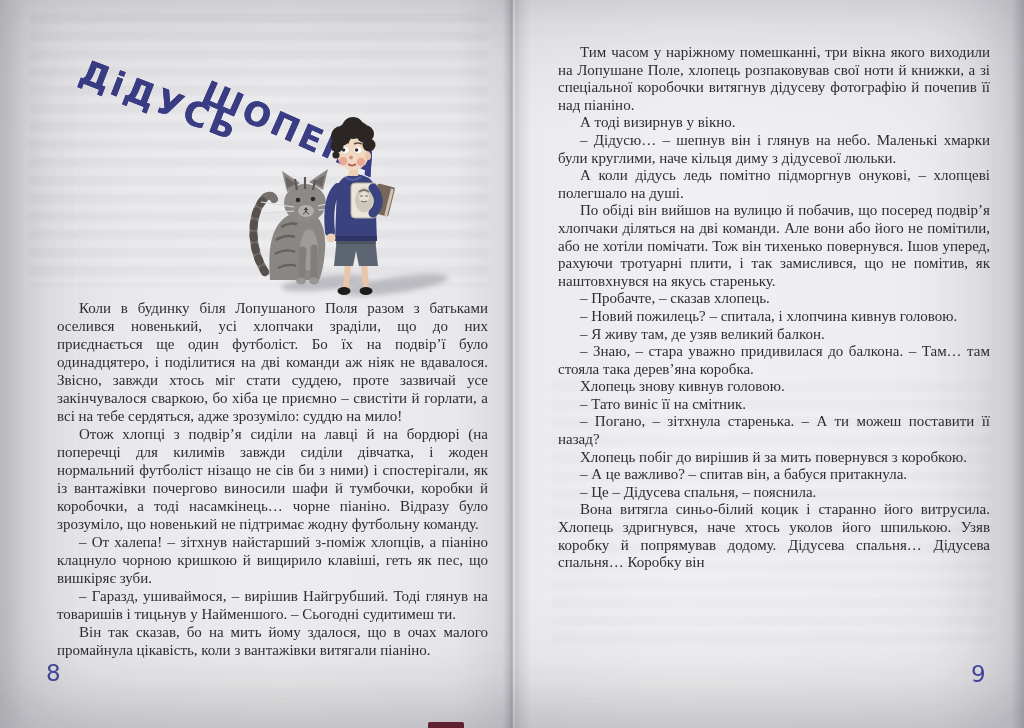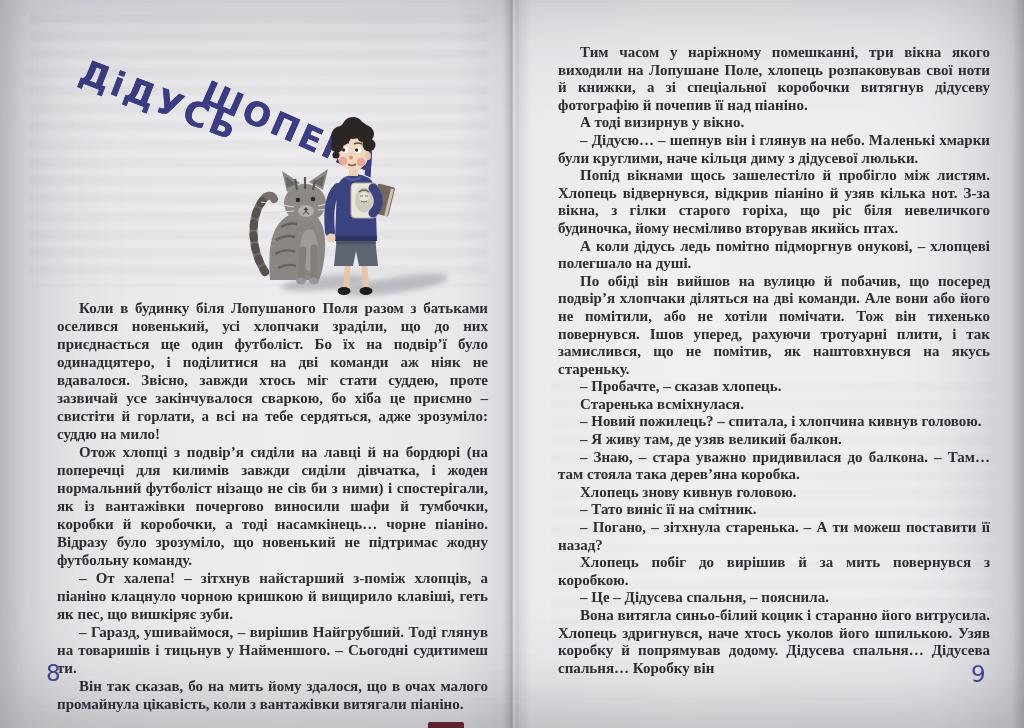--- a/index.html
+++ b/index.html
@@ -36,21 +36,21 @@
     box-shadow: inset 0 0 130px rgba(46,46,58,.20), inset 0 -26px 55px rgba(46,46,58,.10), inset 26px 0 60px rgba(46,46,58,.08);
   }
   .sliver{
     position:absolute; left:428px; bottom:0; width:36px; height:6px; z-index:5;
     background:#6e2230; border-radius:2px 2px 0 0;
   }
   .txt{
     position:absolute; color:#2d2d33; text-align:justify;
     font-size:15px; hyphens:auto; -webkit-hyphens:auto;
   }
-  .txt p{margin:0; text-indent:22px;font-weight:bold;}
+  .txt p{margin:0; text-indent:22px;}
   .txt-left{left:57px; top:299px; width:431px; line-height:18px;}
   .txt-right{left:42px; top:44px; width:432px; line-height:17.6px;}
   .pagenum{
     position:absolute; font-family:"DejaVu Sans", sans-serif;
     font-size:23px; color:#4548a0;
   }
   .pagenum-left{left:46px; top:660px;}
   .pagenum-right{left:455px; top:661px;}
   .title-word{
     position:absolute; font-family:"DejaVu Sans", sans-serif; font-weight:700;
@@ -163,32 +163,31 @@
     <span class="pagenum pagenum-left">8</span>
   </div>
 
   <div class="page page-right">
     <div class="ghost ghost-right"></div>
 
     <div class="txt txt-right">
       <p>Тим часом у наріжному помешканні, три вікна якого виходили на Лопушане Поле, хлопець розпаковував свої ноти й книжки, а зі спеціальної коробочки витягнув дідусеву фотографію й почепив її над піаніно.</p>
       <p>А тоді визирнув у вікно.</p>
       <p>– Дідусю… – шепнув він і глянув на небо. Маленькі хмарки були круглими, наче кільця диму з дідусевої люльки.</p>
-      <p>Попід вікнами щось зашелестіло й пробігло між листям. Хлопець відвернувся, відкрив піаніно й узяв кілька нот. З-за вікна, з гілки старого горіха, що ріс біля невеличкого будиночка, йому несміливо вторував якийсь птах.</p>
       <p>А коли дідусь ледь помітно підморгнув онукові, – хлопцеві полегшало на душі.</p>
       <p>По обіді він вийшов на вулицю й побачив, що посеред подвір’я хлопчаки діляться на дві команди. Але вони або його не помітили, або не хотіли помічати. Тож він тихенько повернувся. Ішов уперед, рахуючи тротуарні плити, і так замислився, що не помітив, як наштовхнувся на якусь стареньку.</p>
       <p>– Пробачте, – сказав хлопець.</p>
-      <p>Старенька всміхнулася.</p>
       <p>– Новий пожилець? – спитала, і хлопчина кивнув головою.</p>
       <p>– Я живу там, де узяв великий балкон.</p>
       <p>– Знаю, – стара уважно придивилася до балкона. – Там… там стояла така дерев’яна коробка.</p>
       <p>Хлопець знову кивнув головою.</p>
       <p>– Тато виніс її на смітник.</p>
       <p>– Погано, – зітхнула старенька. – А ти можеш поставити її назад?</p>
       <p>Хлопець побіг до вирішив й за мить повернувся з коробкою.</p>
+      <p>– А це важливо? – спитав він, а бабуся притакнула.</p>
       <p>– Це – Дідусева спальня, – пояснила.</p>
       <p>Вона витягла синьо-білий коцик і старанно його витрусила. Хлопець здригнувся, наче хтось уколов його шпилькою. Узяв коробку й попрямував додому. Дідусева спальня… Дідусева спальня… Коробку він</p>
     </div>
 
     <span class="pagenum pagenum-right">9</span>
   </div>
 
   <div class="gutter"></div>
   <div class="right-edge"></div>
   <div class="sliver"></div>

